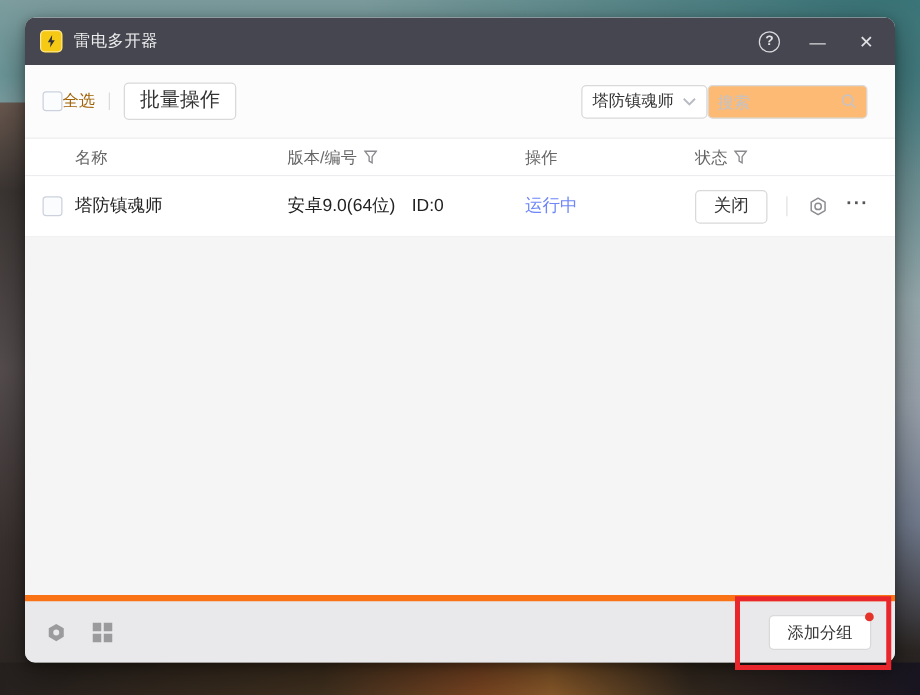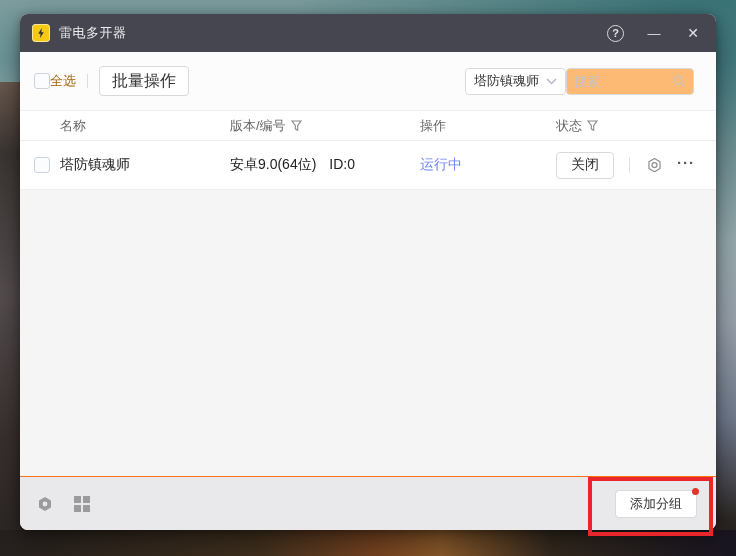--- a/index.html
+++ b/index.html
@@ -107,21 +107,21 @@
     font-size:14px; color:#333; font-family:inherit;
   }
   .vdiv2 { width:1px; height:16px; background:#e2e2e4; margin:0 2px; }
   .icon-gear svg { width:19px; height:19px; display:block; }
   .more-dots { color:#55555a; font-size:15px; letter-spacing:1px; font-weight:bold; line-height:1; padding-bottom:6px; }
 
   .main-empty { flex:1; background:#f5f5f6; }
 
   
   .footer {
-    height:54px; flex:0 0 54px; background:#e9e9eb; border-top:1px solid #f97316;
+    height:54px; flex:0 0 54px; background:#e9e9eb; border-top:5px solid #f97316;
     display:flex; align-items:center; padding:0 19px 0 16px;
   }
   .foot-icon { color:#9b9b9e; display:flex; }
   .foot-icon + .foot-icon { margin-left:20px; }
   .foot-spacer { flex:1; }
   .btn-add-group {
     position:relative; height:28px; padding:0 14px;
     border:1px solid #d9d9d9; background:#fff; border-radius:4px;
     font-size:13px; color:#333; font-family:inherit;
   }

